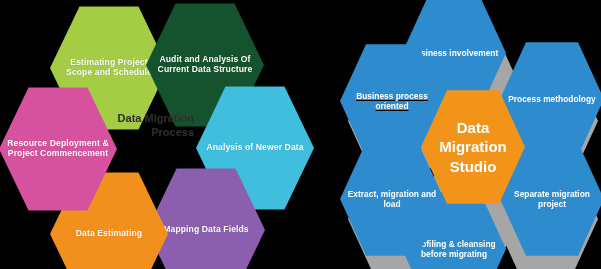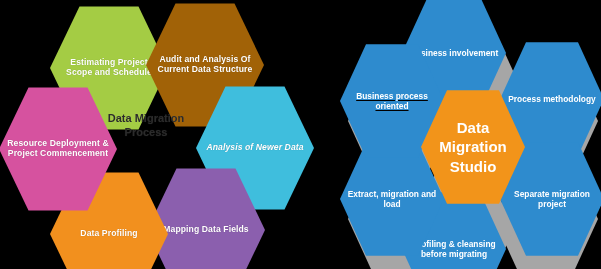--- a/index.html
+++ b/index.html
@@ -35,38 +35,38 @@
     width:118px;height:128px;
   }
   #left-diagram .lbl{
     color:#ffffff;
     font-size:8.6px;
     font-weight:700;
     letter-spacing:.1px;
     text-shadow:0 0 1px rgba(0,0,0,.25);
   }
   .hx-green {background:#A4CC44;}
-  .hx-red   {background:#a16207;}
+  .hx-red   {background:#14532d;}
   .hx-cyan  {background:#3FBEDD;}
   .hx-purple{background:#8B5FAE;}
   .hx-orange{background:#F2901E;}
   .hx-pink  {background:#D6529F;}
 
   #lp-green {left:50px; top:4px;}
   #lp-red   {left:146px;top:1px;}
-  #lp-cyan  {left:196px;top:84px;font-style:italic;}
+  #lp-cyan  {left:196px;top:84px;}
   #lp-purple{left:147px;top:166px;}
   #lp-orange{left:50px; top:170px;}
   #lp-pink  {left:-1px; top:85px;}
 
   #left-center-label{
     position:absolute;
-    left:88px;top:112px;
+    left:78px;top:112px;
     width:116px;
-    text-align:center;
+    text-align:right;
     color:#2b2b2b;
     font-size:11px;
     font-weight:700;
     line-height:1.25;
     text-shadow:0 0 1px rgba(255,255,255,.12);
   }
 
   
   #right-diagram .hex{
     width:104px;height:118px;
@@ -128,21 +128,21 @@
 
     <div class="hex hx-cyan" id="lp-cyan">
       <span class="lbl">Analysis of Newer Data</span>
     </div>
 
     <div class="hex hx-purple" id="lp-purple">
       <span class="lbl">Mapping Data Fields</span>
     </div>
 
     <div class="hex hx-orange" id="lp-orange">
-      <span class="lbl">Data Profiling</span>
+      <span class="lbl">Data Estimating</span>
     </div>
 
     <div class="hex hx-pink" id="lp-pink">
       <span class="lbl">Resource Deployment &amp; Project Commencement</span>
     </div>
 
     <div id="left-center-label">Data Migration Process</div>
   </div>
 
   <div id="right-diagram">

